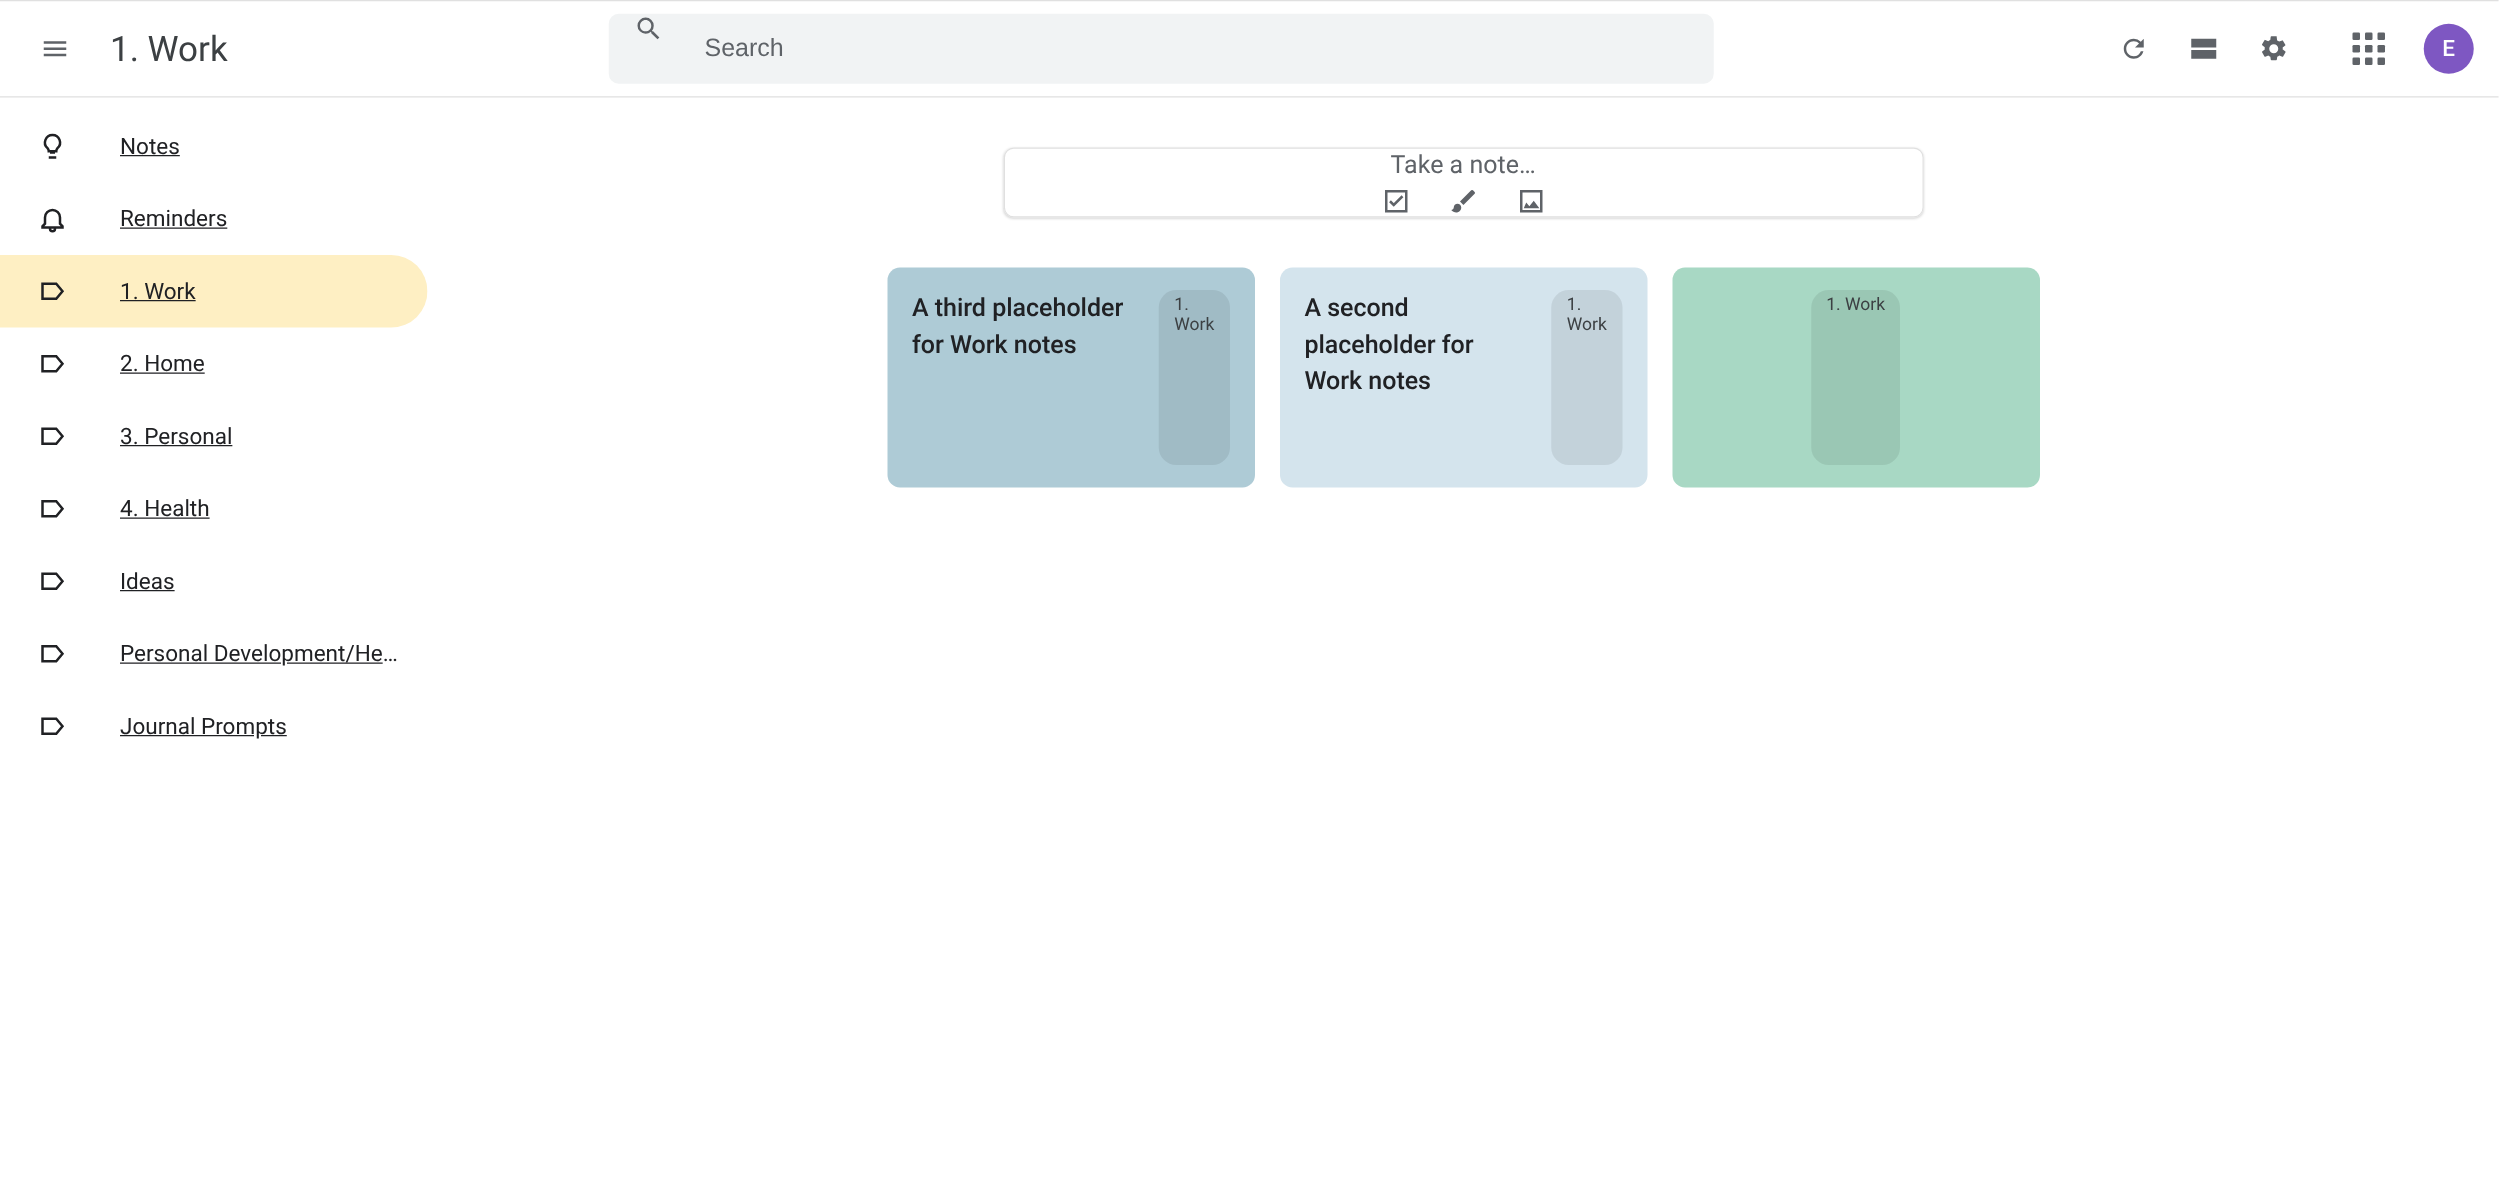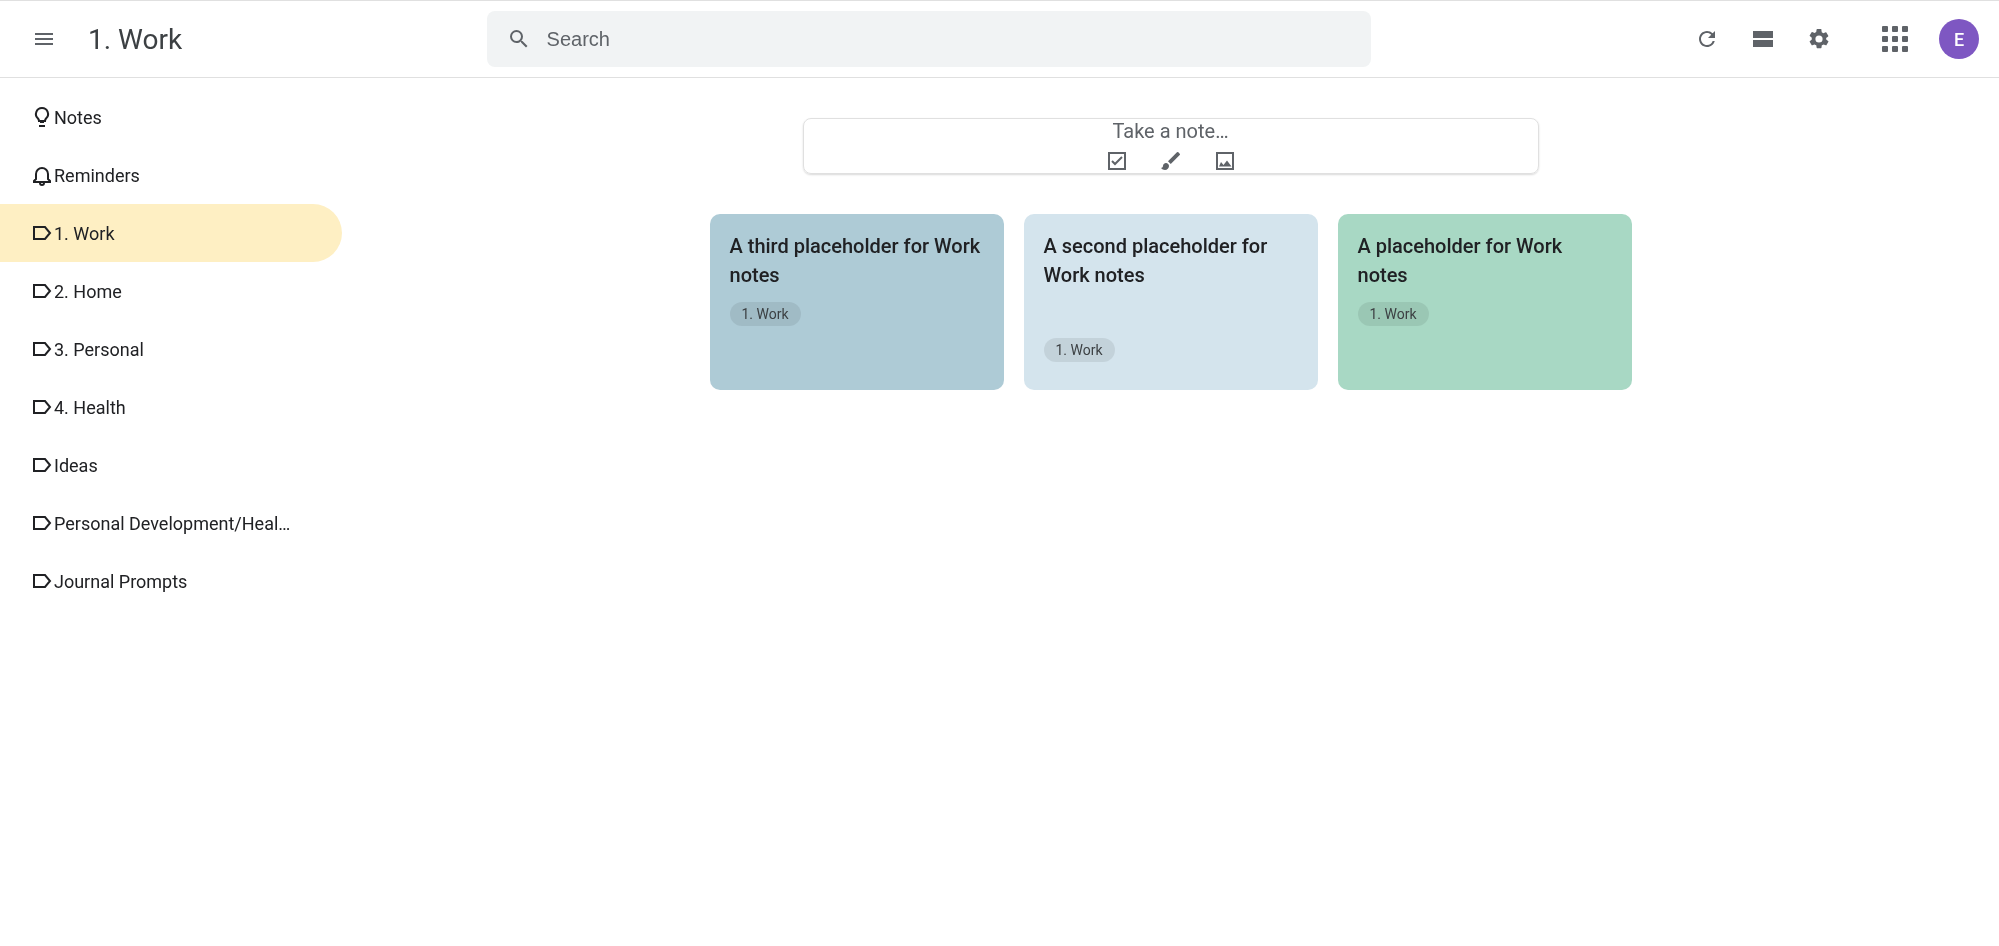--- a/index.html
+++ b/index.html
@@ -39,26 +39,26 @@
       color: #3c4043;
       margin-left: 12px;
       white-space: nowrap;
       flex-shrink: 0;
     }
     .search-container {
       flex: 0 0 auto;
       margin-left: auto;
       margin-right: auto;
       display: flex;
-      align-items: center;
       background: #f1f3f4;
       border-radius: 8px;
       height: 56px;
       padding: 0 20px;
       width: 884px;
+      gap: 17px;
     }
     .search-container svg {
       color: #5f6368;
       flex-shrink: 0;
     }
     .search-input {
       border: none;
       background: transparent;
       font-size: 20px;
       color: #5f6368;
@@ -117,24 +117,26 @@
       width: 24px;
       height: 24px;
       display: flex;
       align-items: center;
       justify-content: center;
       color: #202124;
       flex-shrink: 0;
     }
     .sidebar-label {
       font-size: 18px;
+      margin-left: 42px;
       white-space: nowrap;
       overflow: hidden;
       text-overflow: ellipsis;
       padding-right: 20px;
+      text-decoration: underline;
     }
     .main {
       flex: 1;
       padding-top: 40px;
       overflow-y: auto;
     }
     .take-note {
       width: 736px;
       height: 56px;
       margin: 0 auto 40px;
@@ -171,21 +173,22 @@
       padding: 0 30px;
       justify-content: center;
     }
     .note-card {
       width: 294px;
       height: 176px;
       border-radius: 10px;
       padding: 18px 20px;
       cursor: pointer;
       display: flex;
-      flex-direction: column;
+      flex-direction: row;
+      justify-content: center;
     }
     .note-title {
       font-size: 20px;
       font-weight: 500;
       line-height: 1.45;
       color: #202124;
       margin-bottom: 12px;
     }
     .note-label-chip {
       display: inline-block;
@@ -363,18 +366,17 @@
     <div class="notes-grid" id="notes-grid">
         <div class="note-card" style="background: rgb(174, 203, 214);">
           <div class="note-title">A third placeholder for Work notes</div>
           <div class="note-label-chip">1. Work</div>
         </div>
         <div class="note-card" style="background: rgb(212, 228, 237); gap: 36px;">
           <div class="note-title">A second placeholder for Work notes</div>
           <div class="note-label-chip">1. Work</div>
         </div>
         <div class="note-card" style="background: rgb(168, 216, 196);">
-          <div class="note-title">A placeholder for Work notes</div>
           <div class="note-label-chip">1. Work</div>
         </div>
       </div>
   </div>
 </div>
 
 </body></html>

